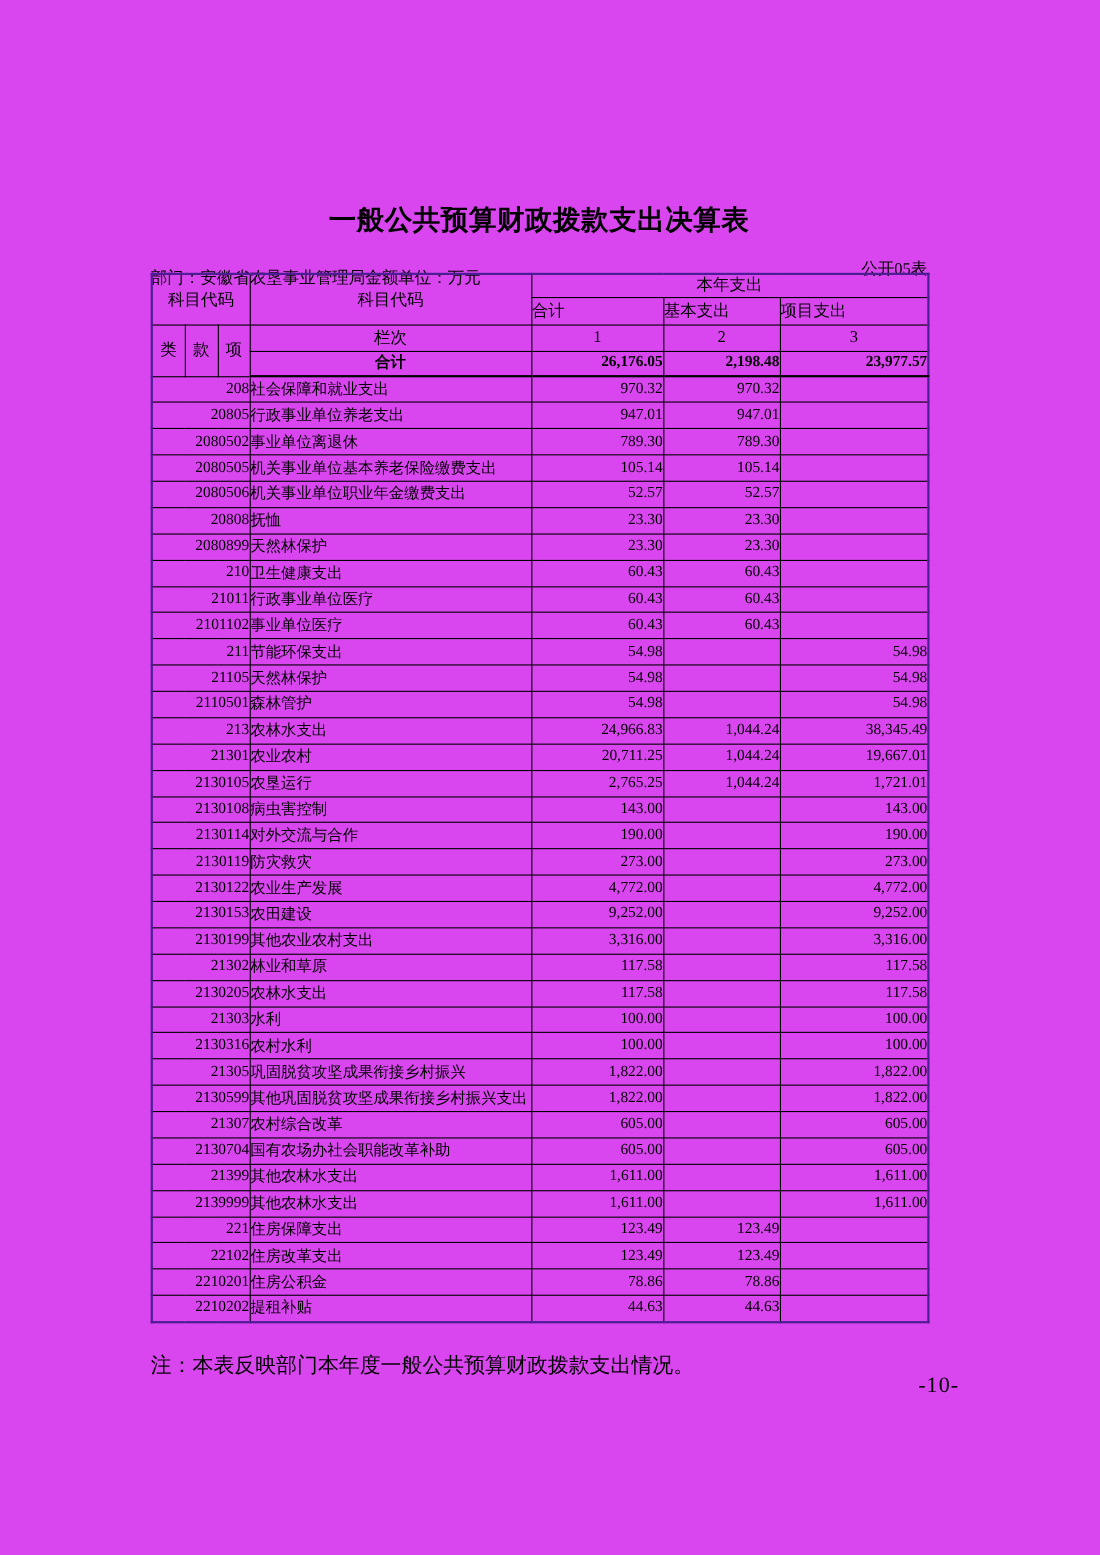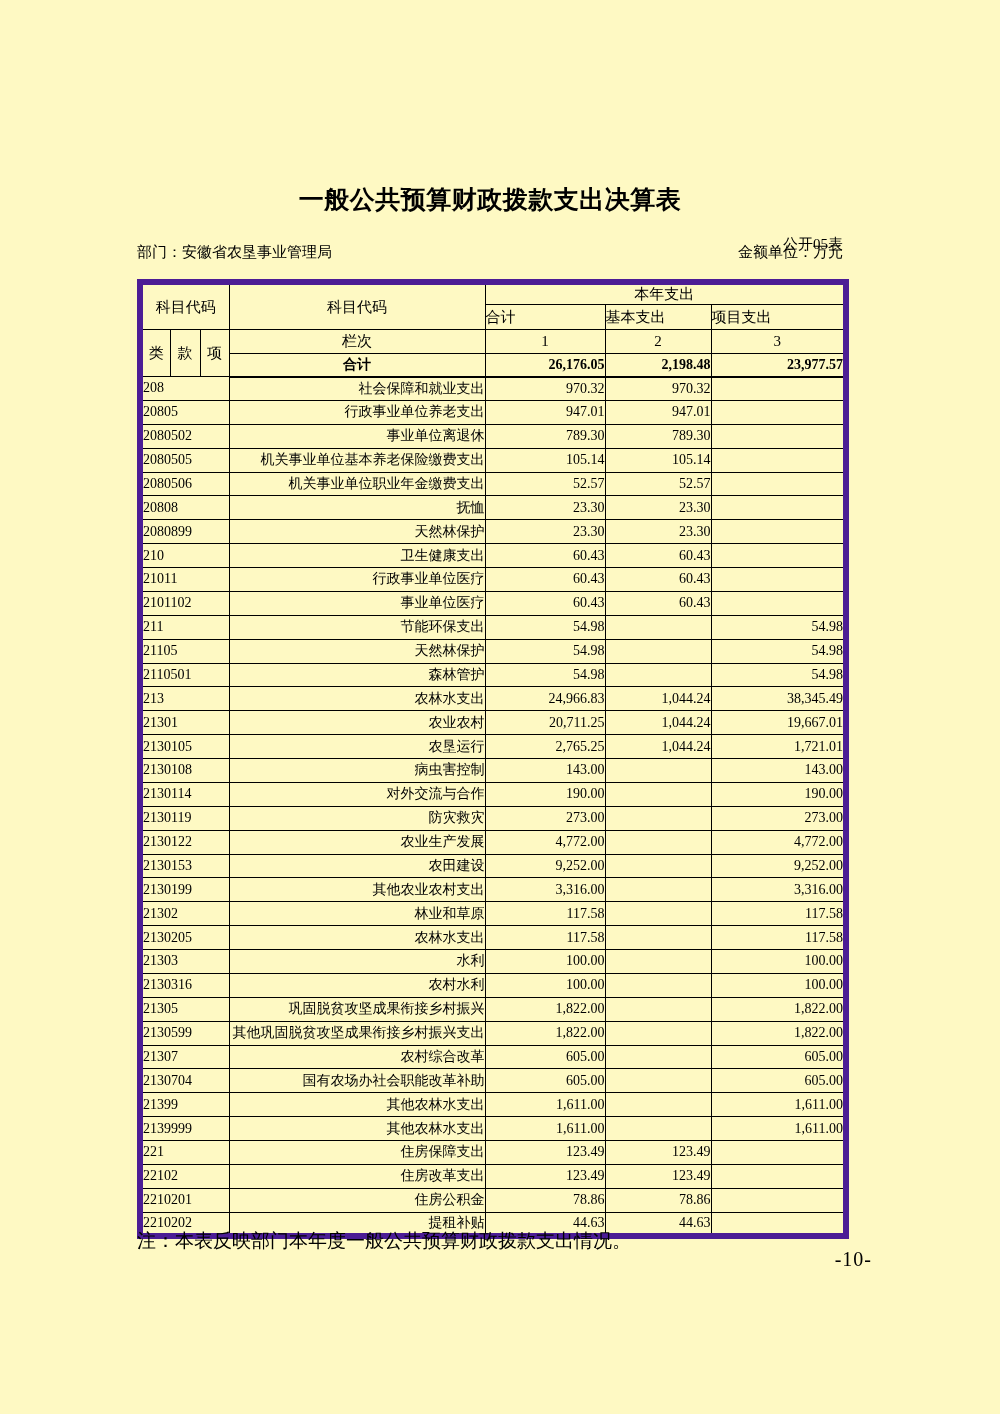--- a/index.html
+++ b/index.html
@@ -6,21 +6,21 @@
     margin: 0;
     padding: 0;
     background: #ffffff;
     color: #000000;
     font-family: "Liberation Serif", serif;
   }
   .page {
     position: relative;
     width: 1000px;
     height: 1414px;
-    background: #fef9c3;
+    background: #d946ef;
     overflow: hidden;
   }
   .content {
     position: absolute;
     left: 137px;
     top: 0;
     width: 706px;
   }
   .doc-title {
     position: absolute;
@@ -41,53 +41,52 @@
     right: 0;
     font-size: 15px;
     white-space: nowrap;
   }
   .meta-row {
     position: absolute;
     top: 243px;
     left: 0;
     width: 706px;
     display: flex;
-    justify-content: space-between;
     font-size: 15px;
     white-space: nowrap;
     font-family: Liberation Mono, monospace;
   }
   table.fin-table {
     position: absolute;
-    top: 279px;
+    top: 248px;
     left: 0;
     width: 706px;
     border-collapse: collapse;
     table-layout: fixed;
-    border: 6px solid #4c1d95;
+    border: 2px solid #4c1d95;
   }
   table.fin-table td {
     border: 1px solid #000;
     font-size: 14px;
     padding: 0;
     overflow: hidden;
     white-space: nowrap;
     vertical-align: middle;
   }
   tr.h1 { height: 21px; }
   tr.h2 { height: 25px; }
   tr.h3 { height: 24px; }
   tr.h4 { height: 23px; font-weight: bold; }
   tr.h4 td { border-bottom: 2px solid #000; }
   tr.h1 td, tr.h2 td, tr.h3 td { font-size: 15px; }
   tbody tr { height: 23.88px; }
   td.c { text-align: center; }
   td.l { text-align: left; padding-left: 8px; }
-  td.code { text-align: left; padding-left: 8px; }
-  td.name { text-align: right; padding-left: 5px; font-size: 14px; }
+  td.code { text-align: right; padding-left: 8px; }
+  td.name { text-align: left; padding-left: 5px; font-size: 14px; }
   td.num { text-align: right; padding-right: 10px; }
   .note {
     position: absolute;
     top: 1228px;
     left: 0;
     font-size: 19px;
     white-space: nowrap;
   }
   .page-number {
     position: absolute;

